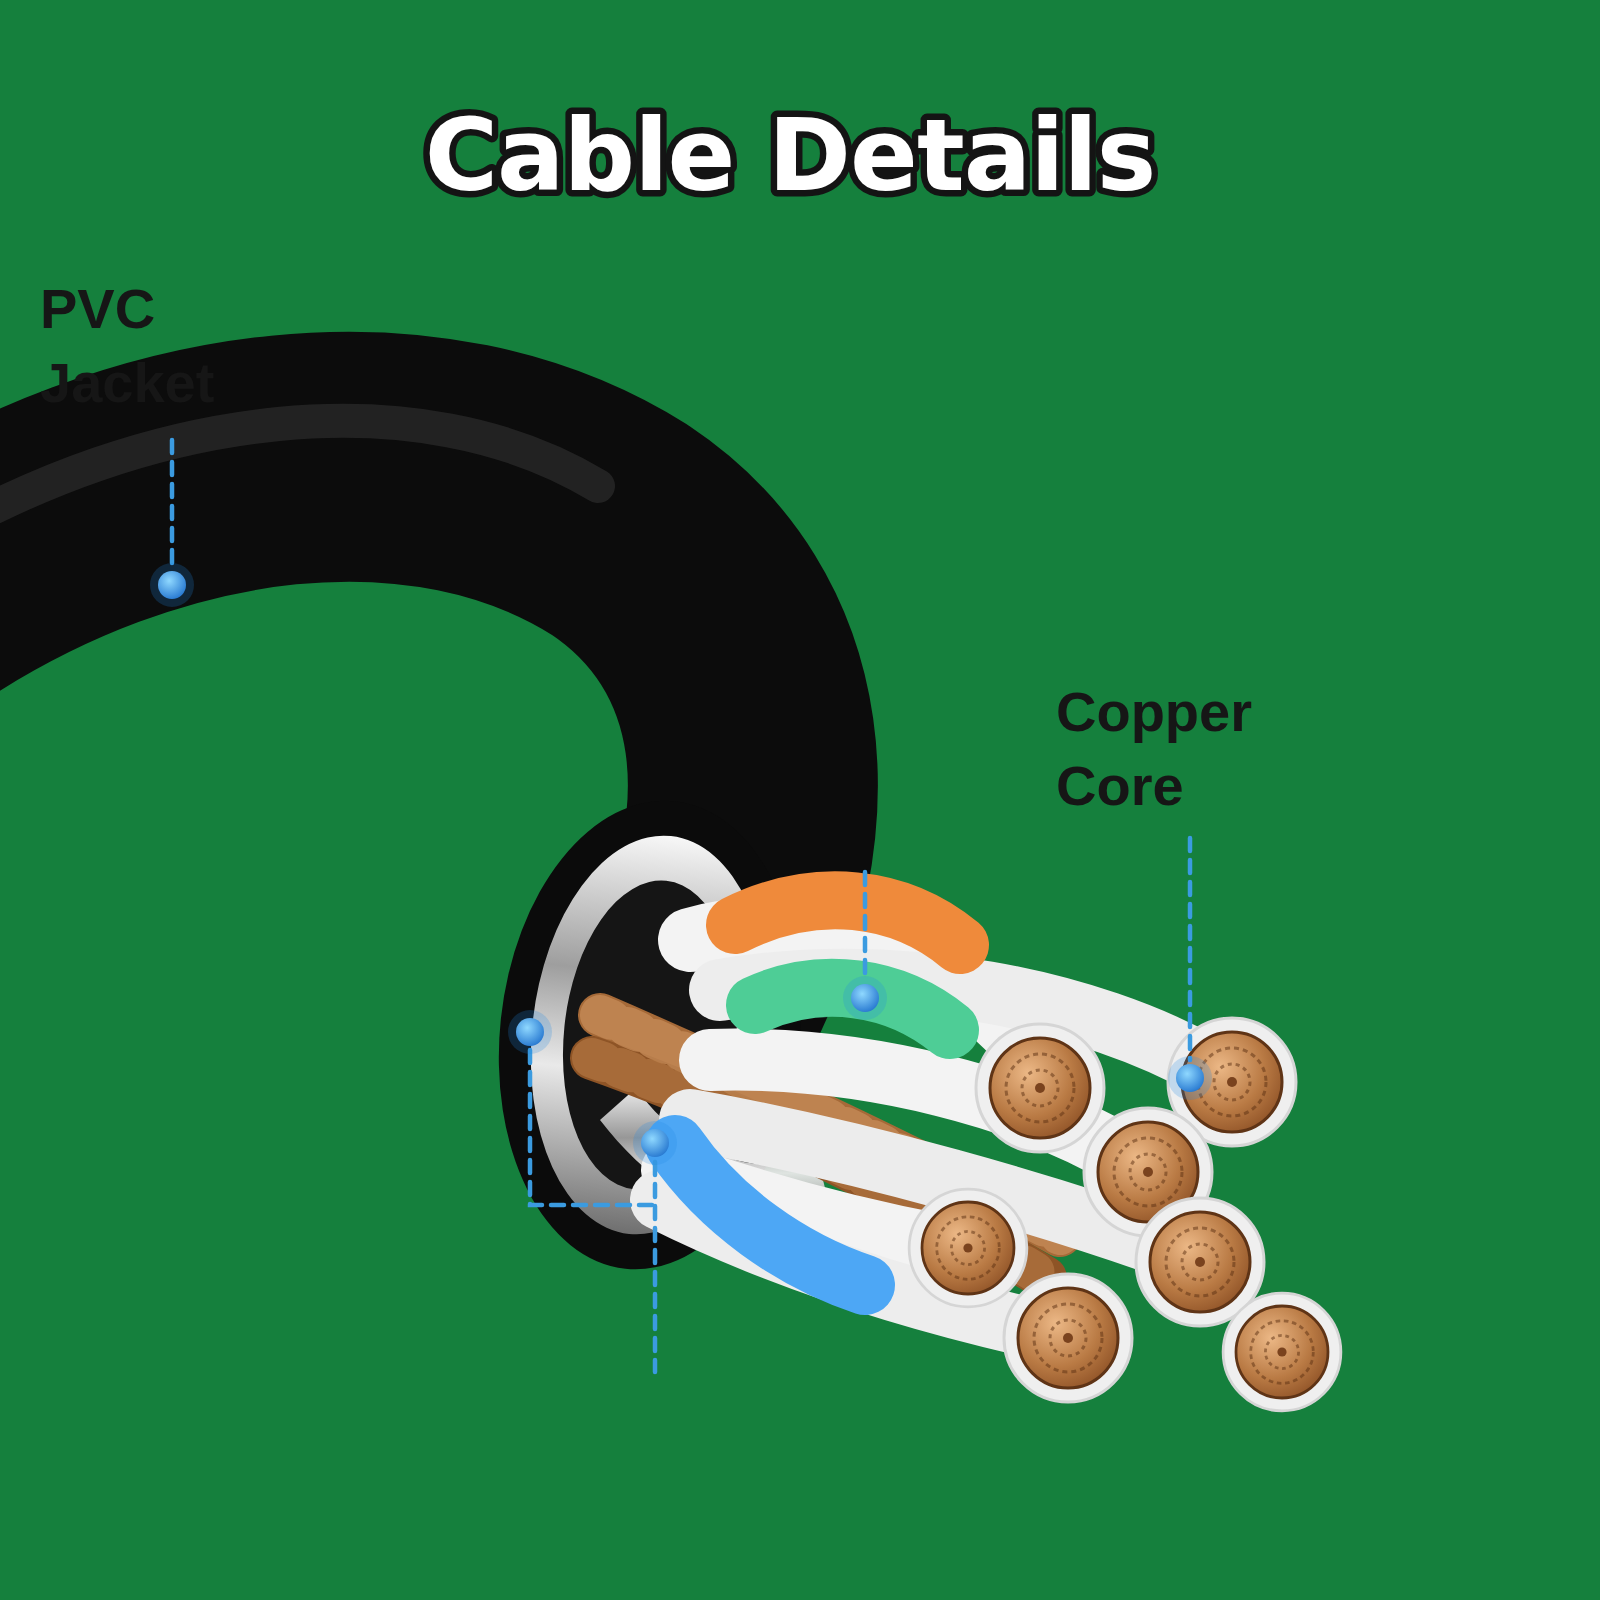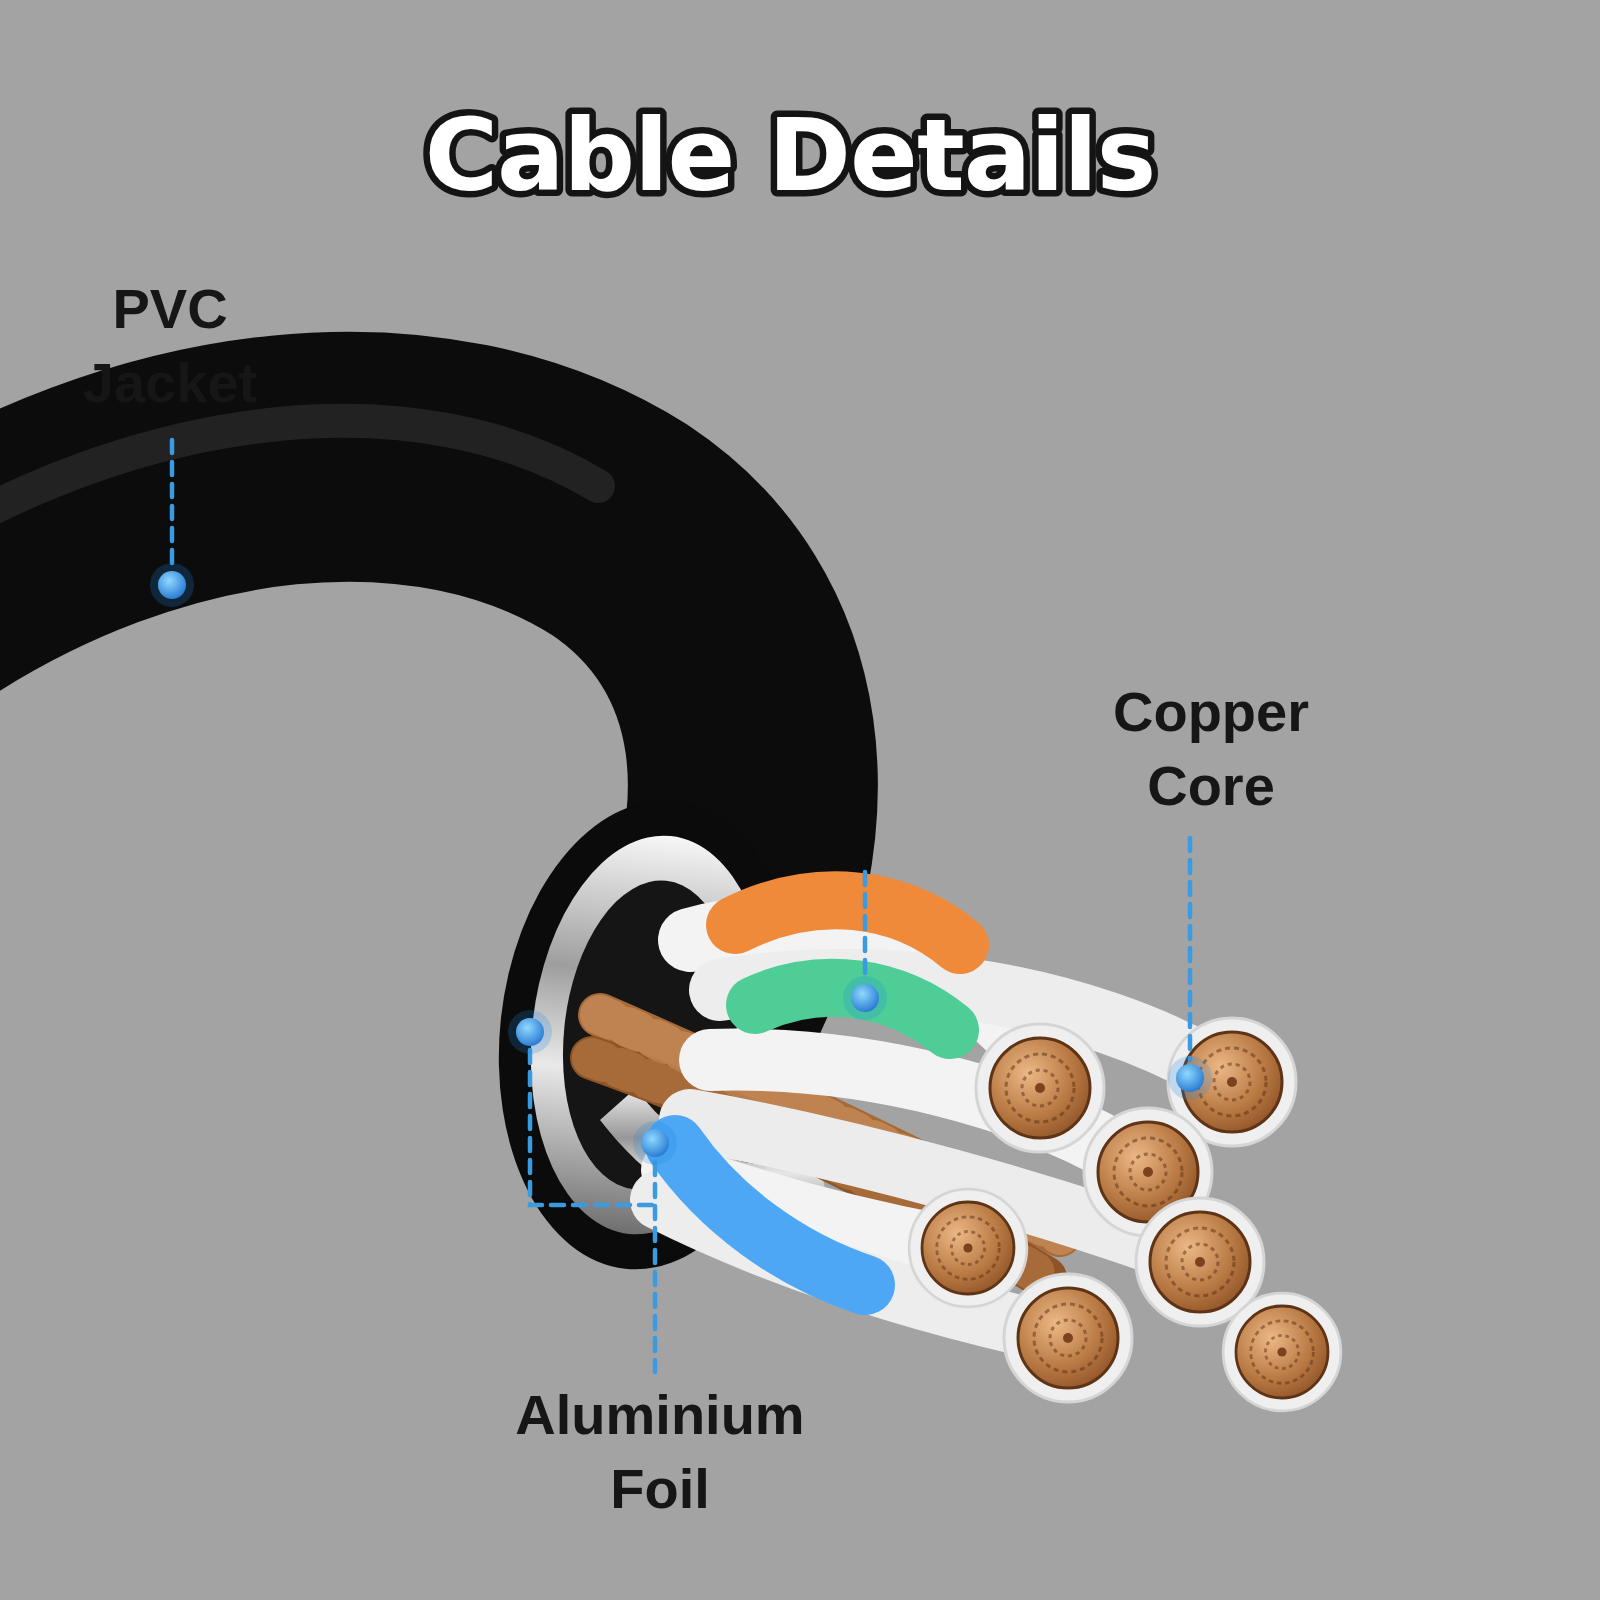--- a/index.html
+++ b/index.html
@@ -1,40 +1,39 @@
 <!DOCTYPE html>
 <html><head>
 <meta charset="utf-8">
 <style>
   html,body{margin:0;padding:0;background:#ffffff;}
   .canvas{
     position:relative;
     width:1600px;height:1600px;
-    background:#a3a3a3;
+    background:#15803d;
     overflow:hidden;
     font-family:"Liberation Sans", sans-serif;
   }
   .art{position:absolute;left:0;top:0;width:1600px;height:1600px;}
   .title-svg{position:absolute;left:0;top:55px;width:1600px;height:230px;}
   .title-text{
     font-family:"DejaVu Sans", sans-serif;
     font-weight:bold;
     font-size:100px;
     letter-spacing:-1px;
     fill:#ffffff;
     stroke:#141414;
     stroke-width:13px;
     stroke-linejoin:round;
     paint-order:stroke fill;
   }
   .label{
     position:absolute;
     font-weight:bold;
     color:#161616;
-    text-align:center;
     white-space:pre-line;
     font-size:56px;
     line-height:1.32;
   }
   .label-pvc{left:40px;top:272px;width:260px;}
   .label-twisted{left:690px;top:712px;width:350px;}
   .label-copper{left:1056px;top:675px;width:310px;}
   .label-foil{left:400px;top:1378px;width:520px;}
 </style>
 </head>
@@ -131,16 +130,14 @@
       <use href="#blueDot" transform="translate(1190 1078)"></use>
       <use href="#blueDot" transform="translate(530 1032)"></use>
       <use href="#blueDot" transform="translate(655 1143)"></use>
     </g>
   </svg>
 
   <div class="label label-pvc">PVC
 Jacket</div>
   <div class="label label-copper">Copper
 Core</div>
-  <div class="label label-foil">Aluminium
-Foil</div>
 
 </div>
 
 </body></html>

